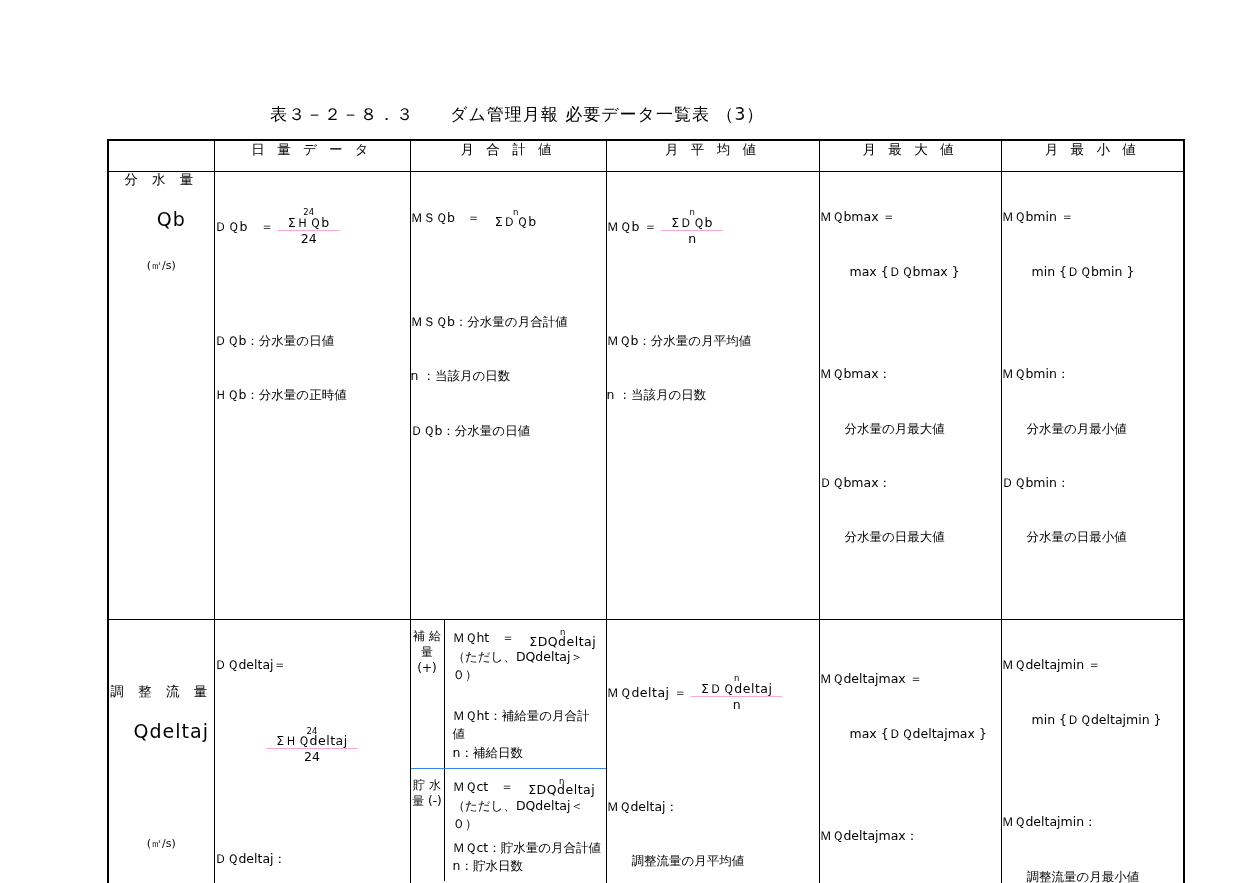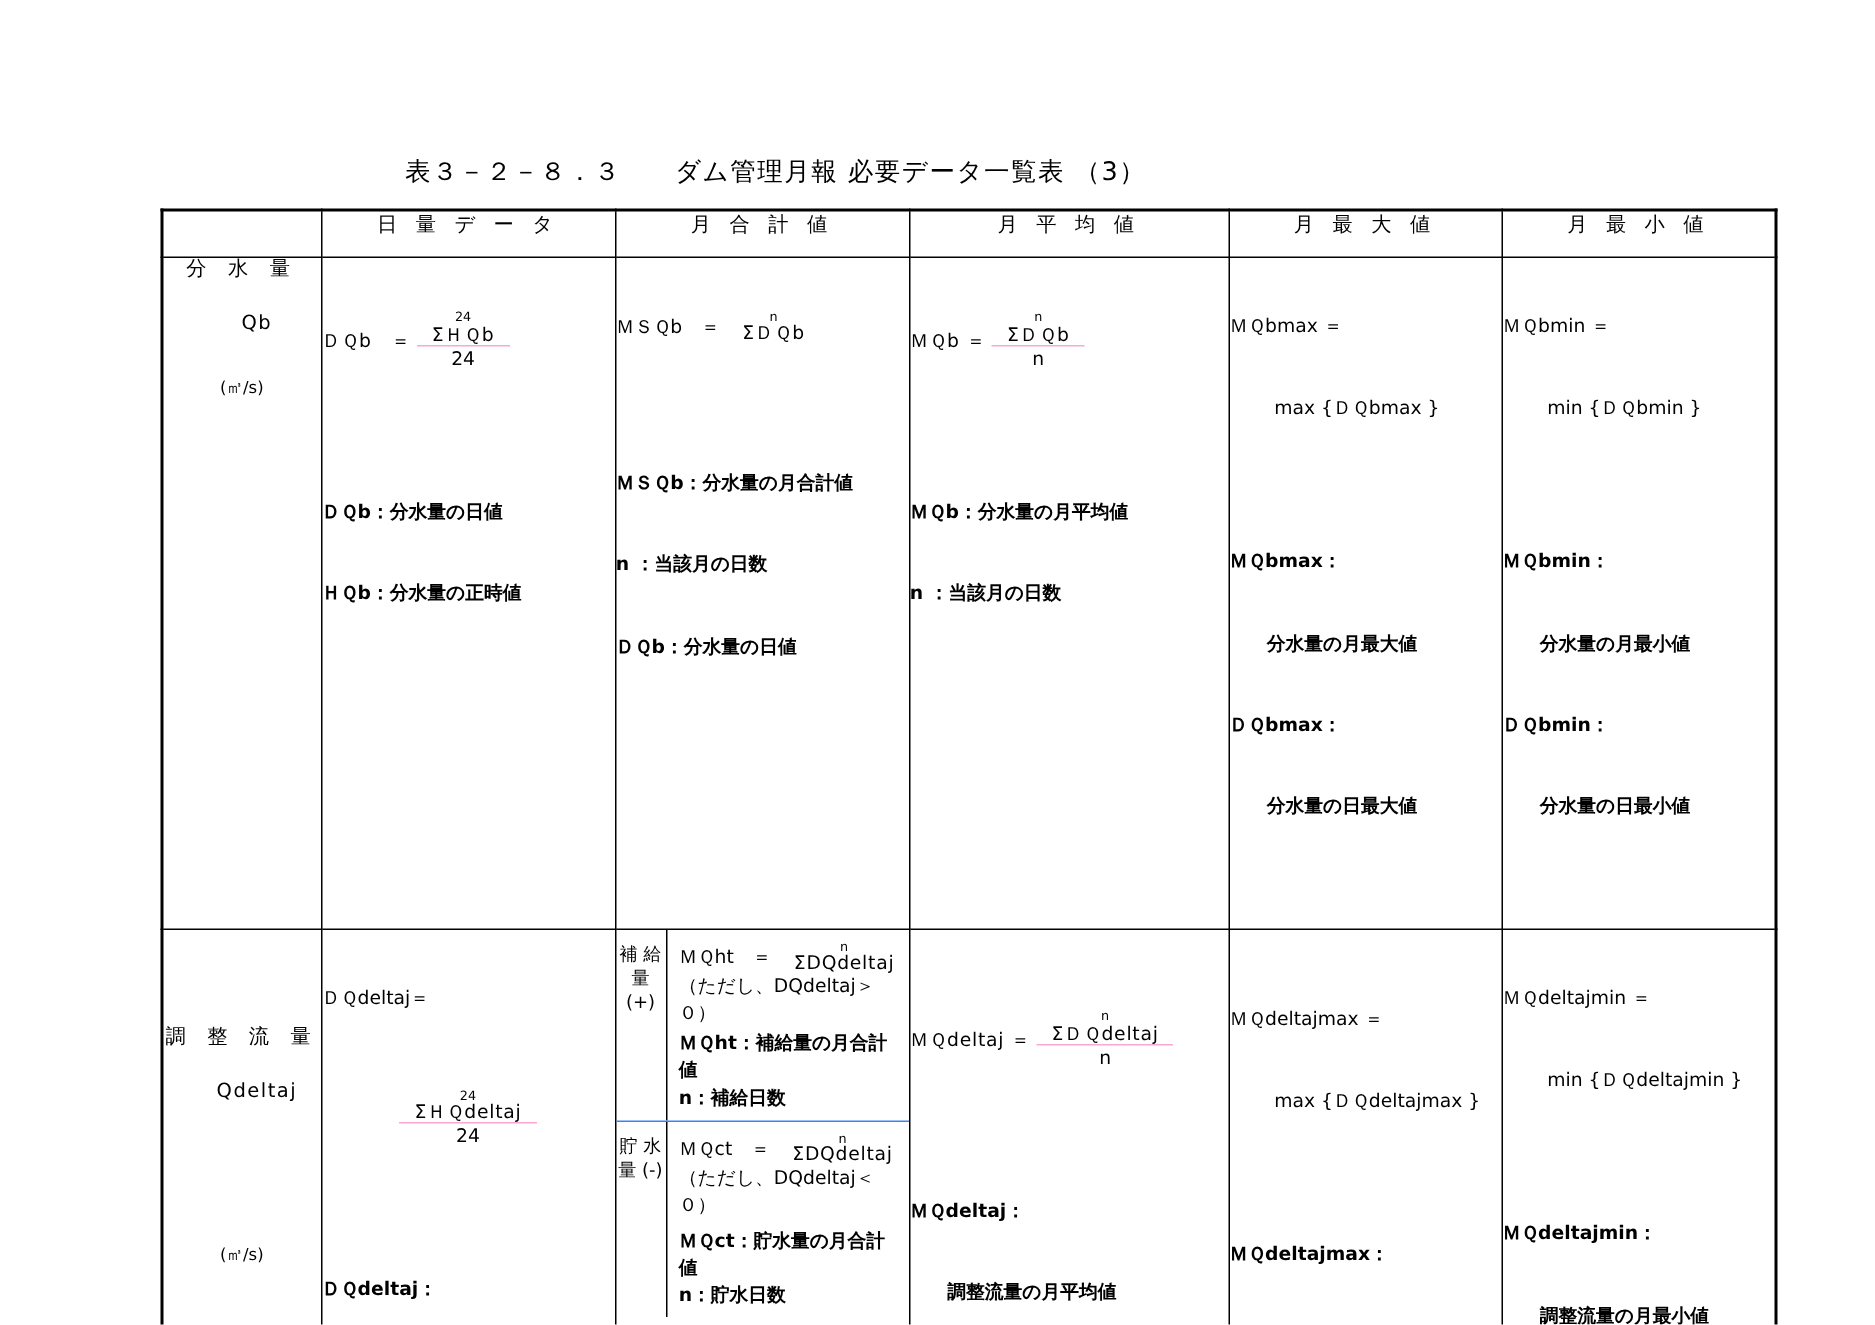--- a/index.html
+++ b/index.html
@@ -62,21 +62,21 @@
   .col-max   { width: 182px; }
   .col-min   { width: 183px; }
 
   .rowlabel {
     font-size: 13.5px;
     padding-top: 46px;
     text-align: center;
     line-height: 1.1;
   }
   .rowlabel .nm { letter-spacing: 5px; }
-  .rowlabel .sym { display: block; margin-top: 22px; letter-spacing: 1px; font-size: 13px; padding-left: 20px;}
+  .rowlabel .sym { display: block; margin-top: 22px; letter-spacing: 1px; font-size: 19px; padding-left: 20px;}
   .rowlabel .unit { display: block; margin-top: 30px; font-size: 11px; letter-spacing: 0; }
   .rowlabel.r2 { padding-top: 64px; }
   .rowlabel.r2 .unit { margin-top: 96px; }
 
   .cell {
     font-size: 12.5px;
     line-height: 1.45;
     padding: 8px 6px 6px 8px;
     font-family: "DejaVu Sans", "Liberation Sans", sans-serif;
     white-space: pre-wrap;
@@ -104,21 +104,21 @@
     padding-top: 1px;
   }
   .lim {
     display: block;
     font-size: 8.5px;
     line-height: 1;
     text-align: center;
     margin-bottom: -1px;
   }
   .sig { letter-spacing: 0.5px; }
-  .notes { margin-top: 12px; font-weight: bold; }
+  .notes { margin-top: 12px; }
   .notes div { white-space: pre-wrap; }
   .ind1 { padding-left: 2.4em; display:block; }
   .sumline { display:flex; align-items:center; gap:15px;}
   .sumline .stack { display:inline-flex; flex-direction:column; align-items:center; line-height:1;}
   .subcell {
     display: flex;
     width: 100%;
     box-sizing: border-box;
   }
   .subcell + .subcell { border-top: 1px solid #3b82f6; }
@@ -281,21 +281,21 @@
 (+)</div>
             <div class="sub-right">
               <div class="sumline">
                 <span class="lhs">ＭＱht　＝</span>
                 <span class="stack">
                   <span class="lim">n</span>
                   <span class="sig">ΣDQdeltaj</span>
                 </span>
               </div>
               <div>（ただし、DQdeltaj＞０）</div>
-              <div class="notes" style="margin-top:2px;">
+              <div class="notes" style="margin-top:23px;">
                 <div>ＭＱht：補給量の月合計値</div>
                 <div>n：補給日数</div>
               </div>
             </div>
           </div>
           <div class="subcell sub-b">
             <div class="sub-left">貯
 水
 量
 (-)</div>

